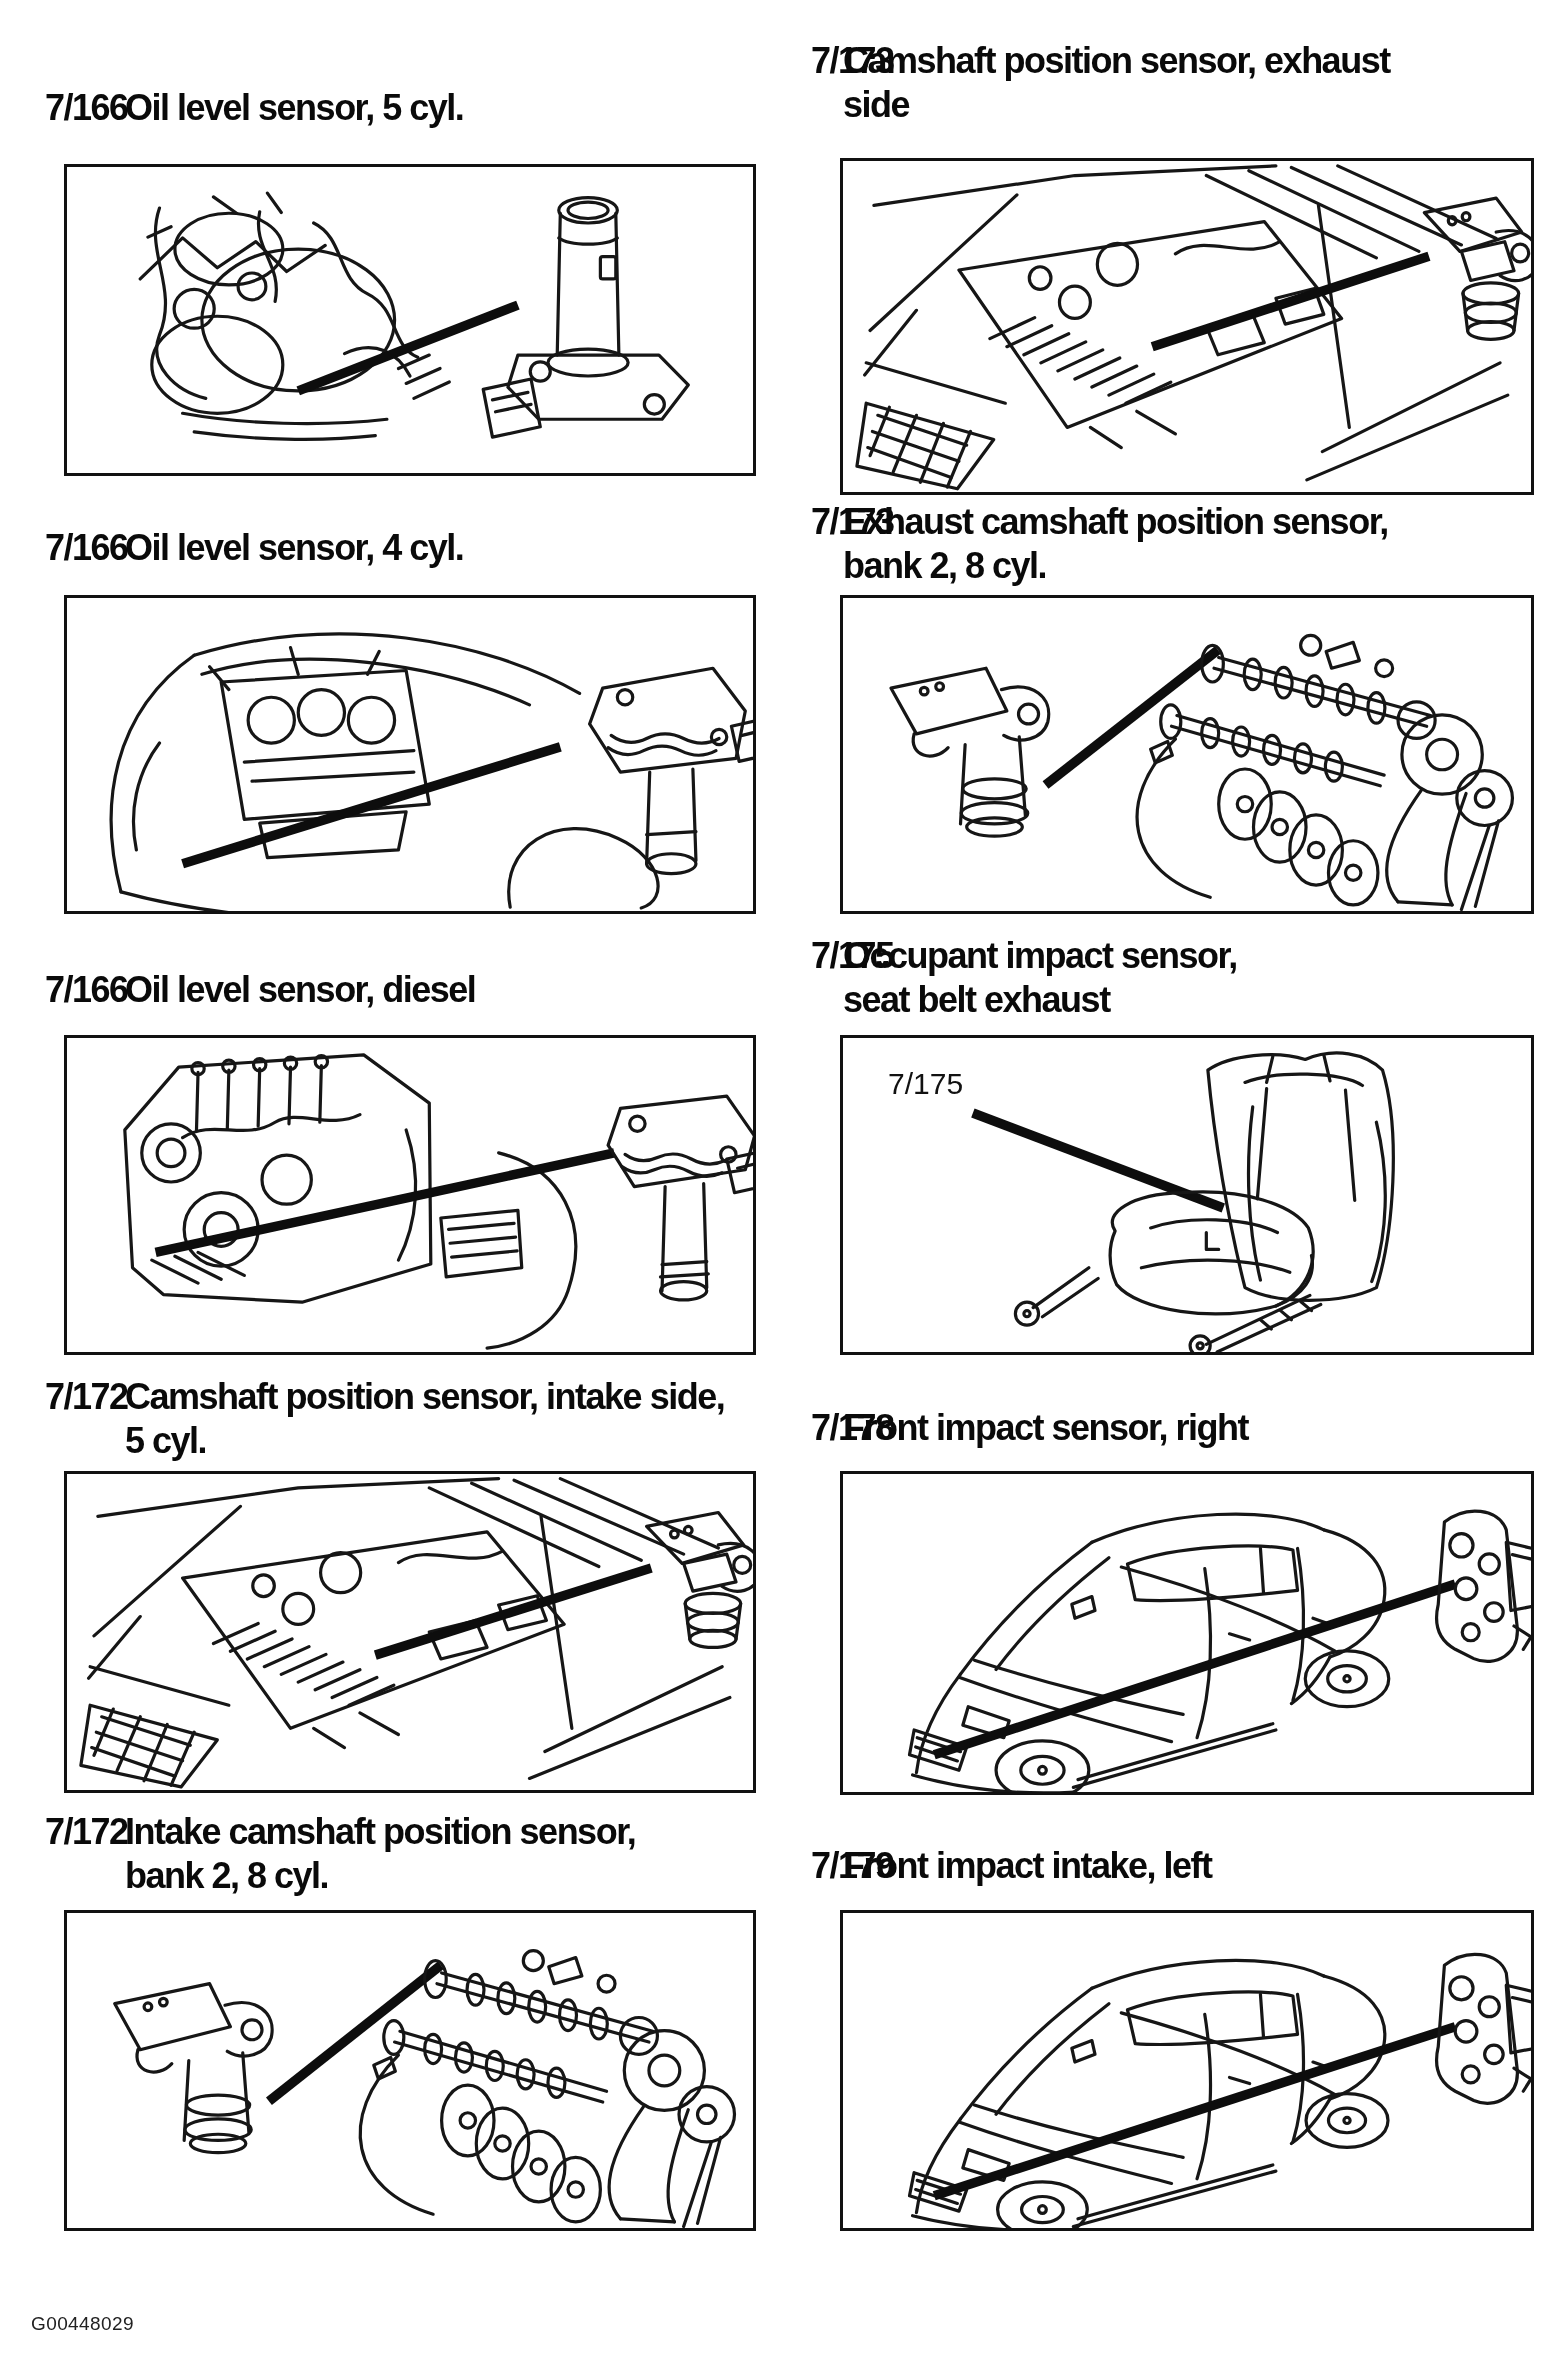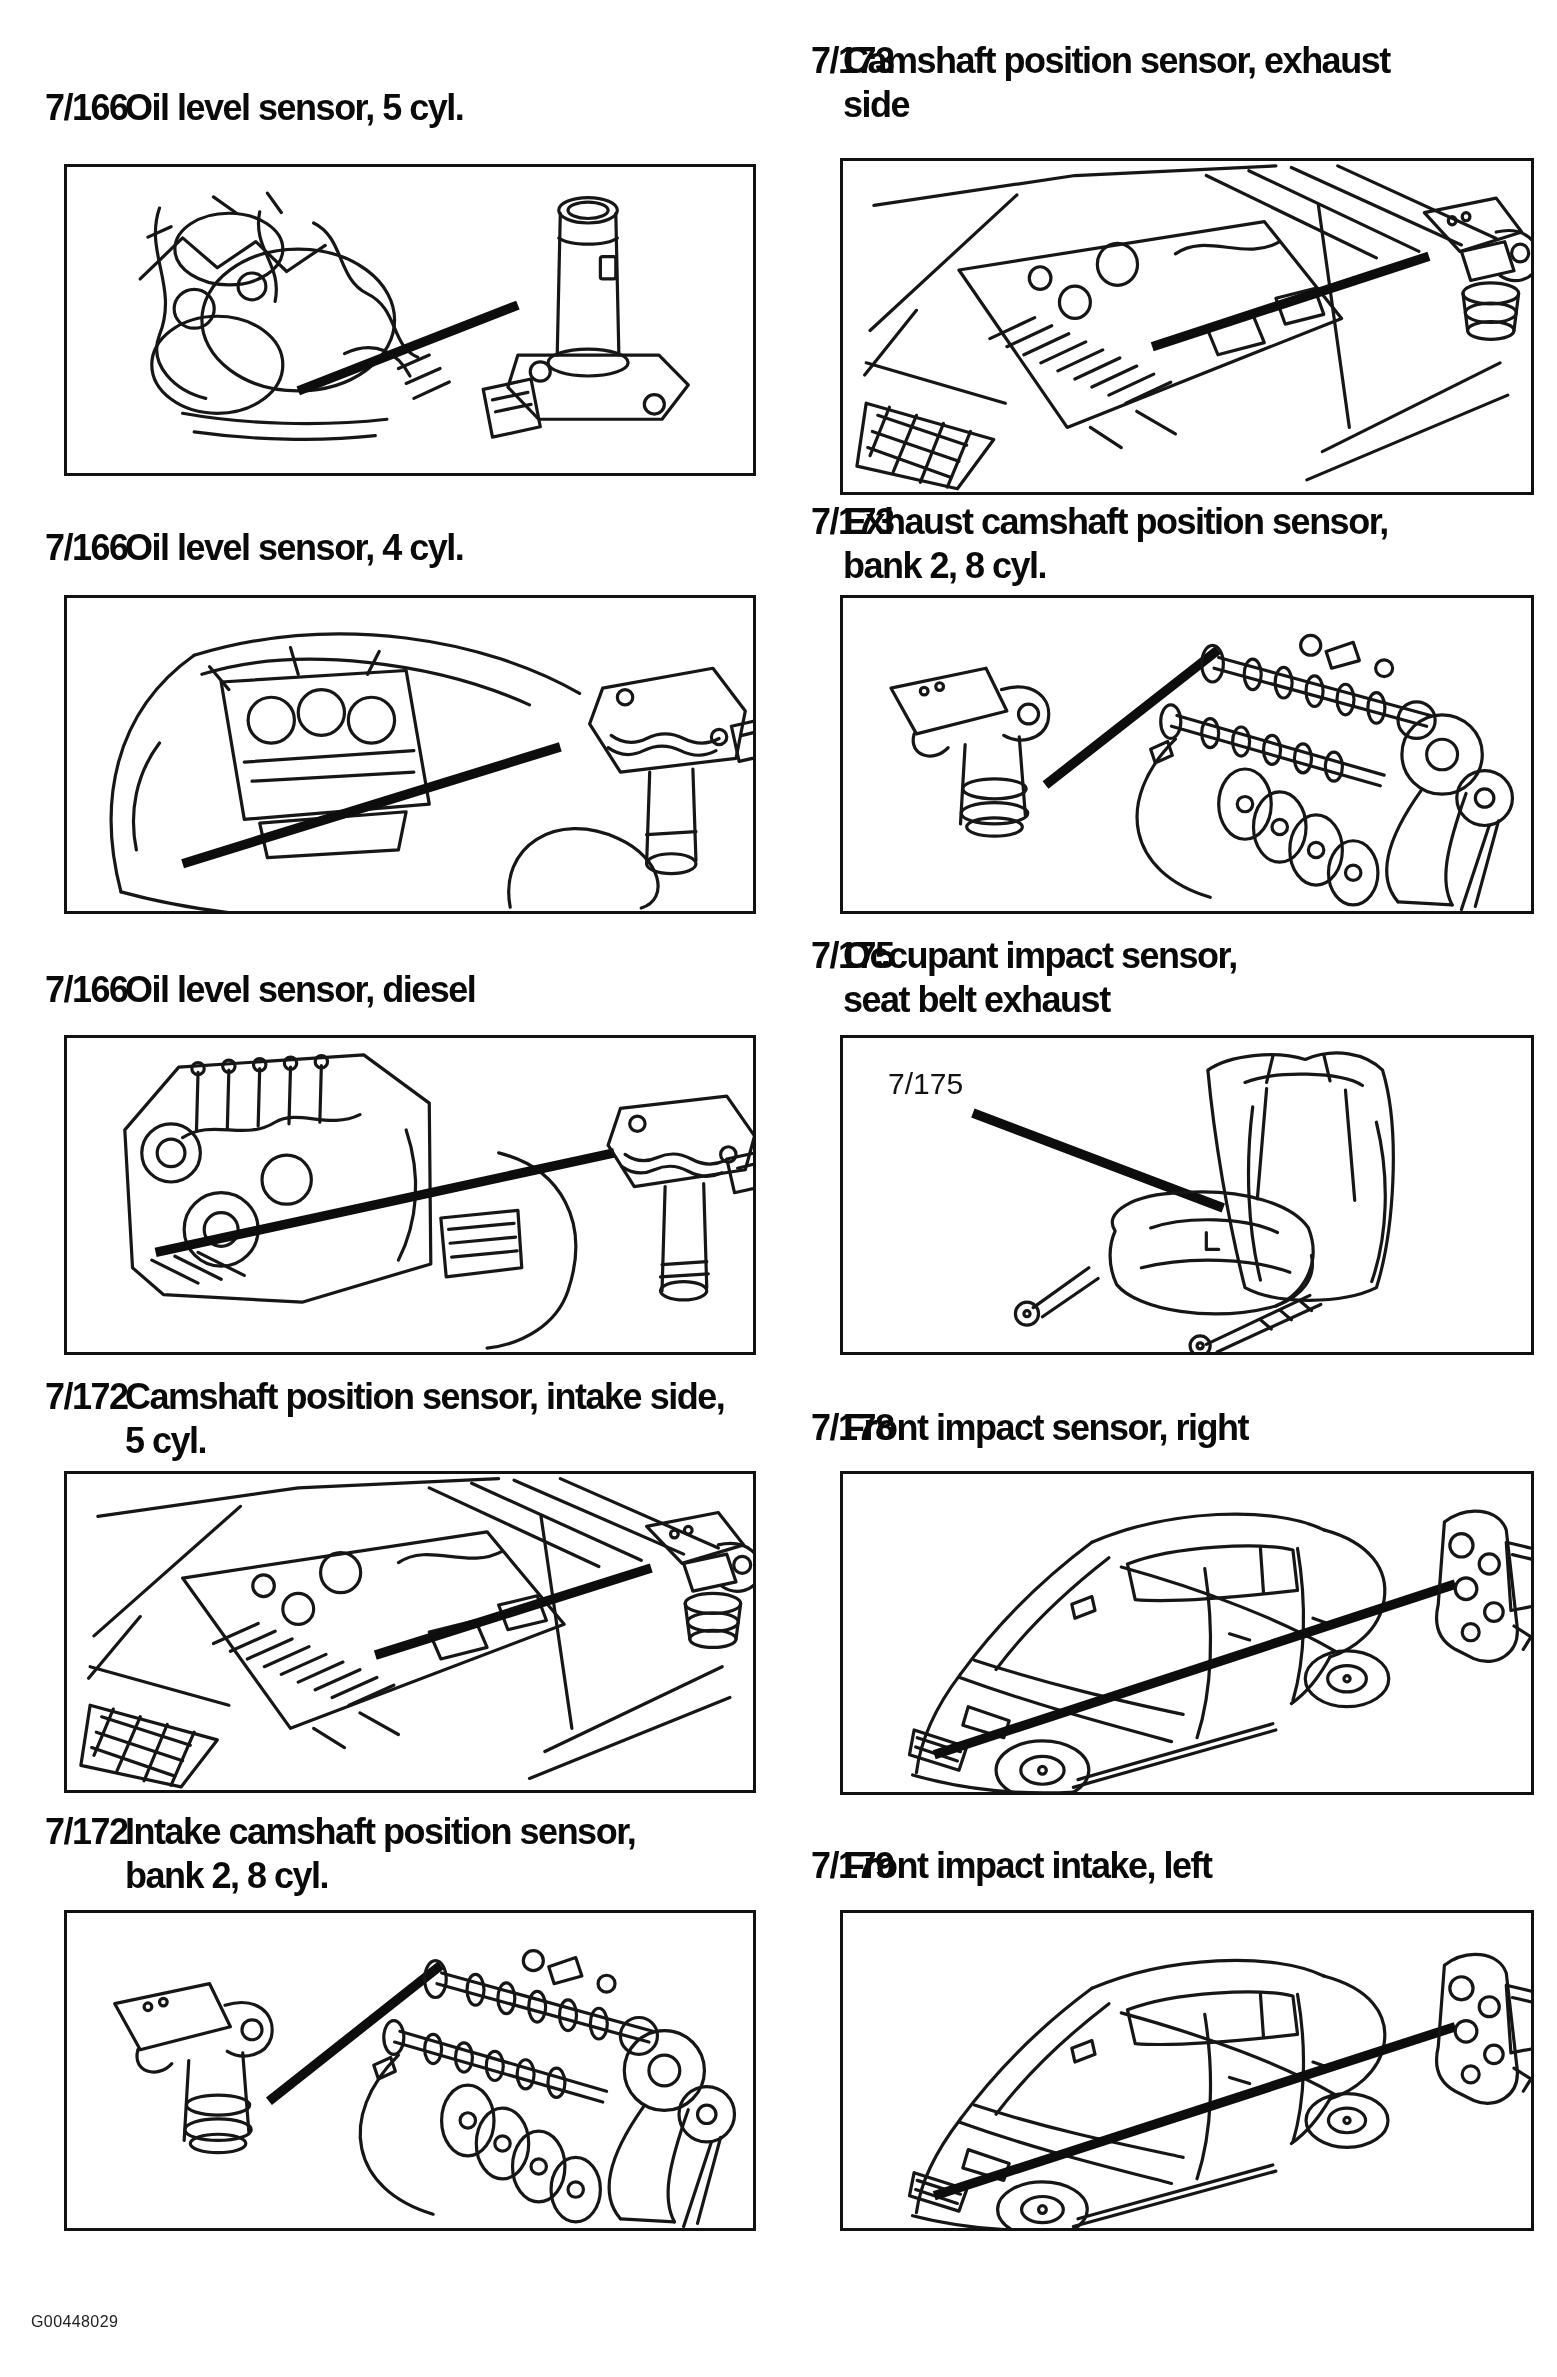--- a/index.html
+++ b/index.html
@@ -10,21 +10,21 @@
   .cap .num{position:absolute;white-space:nowrap;}
   .cap .title{position:absolute;}
   .cap .title div{white-space:nowrap;}
   .cap .title div:empty{display:none;}
   .cap.l .num{left:45px;} .cap.l .title{left:125px;}
   .cap.r .num{left:811px;text-align:right;} .cap.r .title{left:843px;}
   .figbox{position:absolute;border:3.1px solid #111;background:#fff;box-sizing:border-box;}
   .figbox svg{display:block;width:100%;height:100%;}
   .col-l{left:64px;width:692px;}
   .col-r{left:840px;width:694px;}
-  .doccode{position:absolute;left:31px;top:2313px;font-size:16px;letter-spacing:0.4px;color:#222;}
+  .doccode{position:absolute;left:31px;top:2313px;font-size:19px;letter-spacing:0.4px;color:#222;}
   .innerlabel{position:absolute;left:888px;top:1067px;font-size:30px;color:#111;letter-spacing:0;}
   svg *{vector-effect:non-scaling-stroke;}
   .ink{stroke:#161616;stroke-width:3.2;fill:none;stroke-linecap:round;stroke-linejoin:round;}
   .lead{stroke:#0d0d0d;stroke-width:9.5;fill:none;stroke-linecap:butt;}
 </style>
 </head>
 <body>
 
 <div class="page">
 

